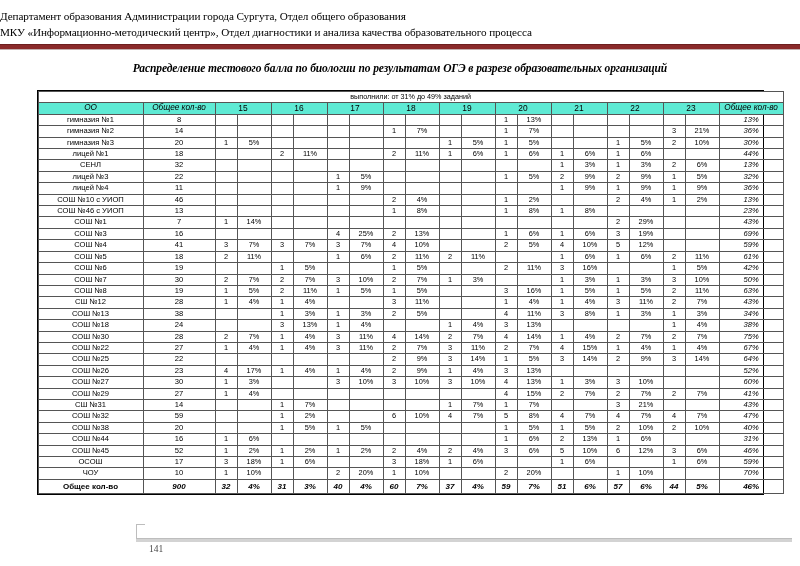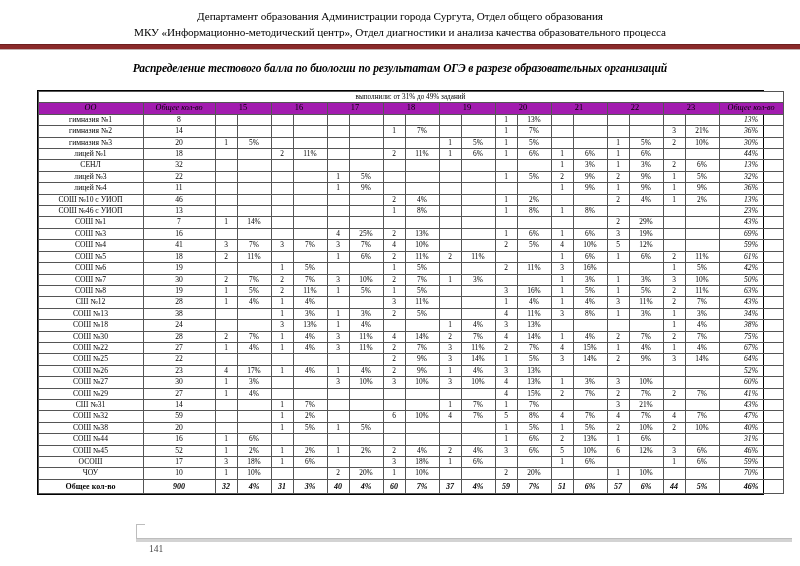--- a/index.html
+++ b/index.html
@@ -12,21 +12,21 @@
     height: 566px;
     position: relative;
     font-family: "Liberation Serif", "DejaVu Serif", serif;
     color: #000000;
     overflow: hidden;
   }
 
   
   .doc-header {
     padding-top: 8px;
-    text-align: center;
+    text-align: left;
   }
   .doc-header .hline {
     font-size: 11.2px;
     font-family: "Liberation Serif", serif;
     line-height: 16px;
     white-space: nowrap;
     letter-spacing: -0.1px;
   }
   .header-rule {
     margin-top: 4px;
@@ -53,21 +53,21 @@
     margin: 0 auto;
     width: 727px;
     border: 1px solid #000;
     box-sizing: border-box;
   }
   table.grid {
     border-collapse: collapse;
     table-layout: fixed;
     width: 100%;
     font-size: 7.4px;
-    font-family: Liberation Serif, serif;
+    font-family: Liberation Sans, sans-serif;
     padding-left: 12px;
   }
   table.grid td, table.grid th {
     border: 1px solid #555;
     padding: 0;
     height: 10.4px;
     line-height: 10.4px;
     text-align: center;
     vertical-align: middle;
     overflow: hidden;
@@ -77,21 +77,21 @@
   
   .banner td {
     font-size: 7.2px;
     font-weight: bold;
     background: #ffffff;
     height: 11px;
     line-height: 11px;
   }
   
   .hdr td {
-    background: #a21caf;
+    background: #5eead4;
     font-weight: bold;
     font-style: italic;
     font-size: 8.2px;
     height: 14px;
     line-height: 14px;
   }
   .hdr td.num {
     font-style: normal;
     font-size: 8.4px;
   }

